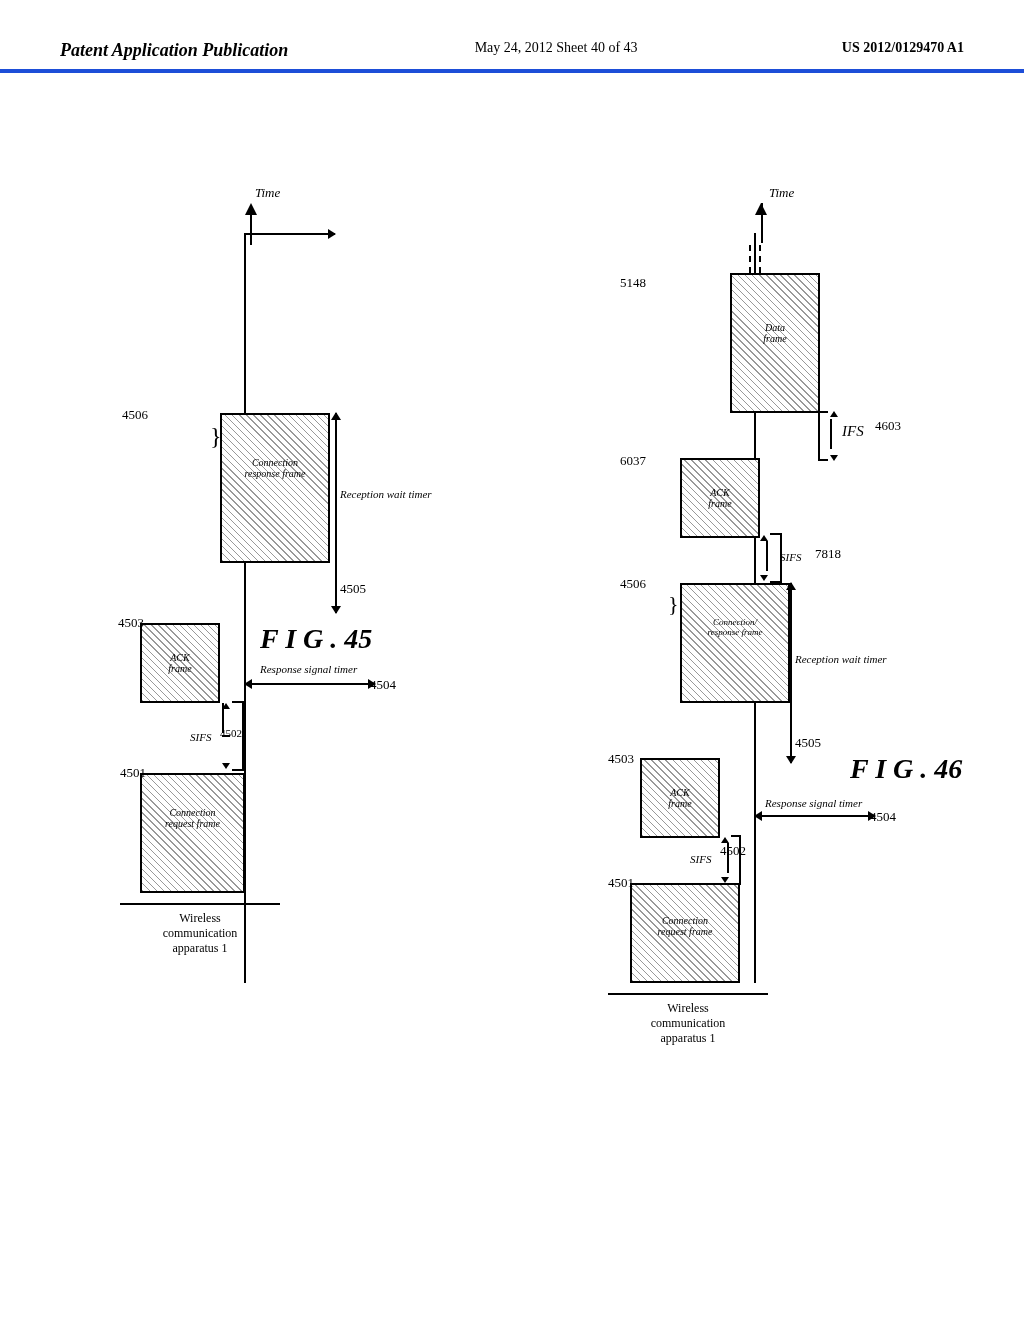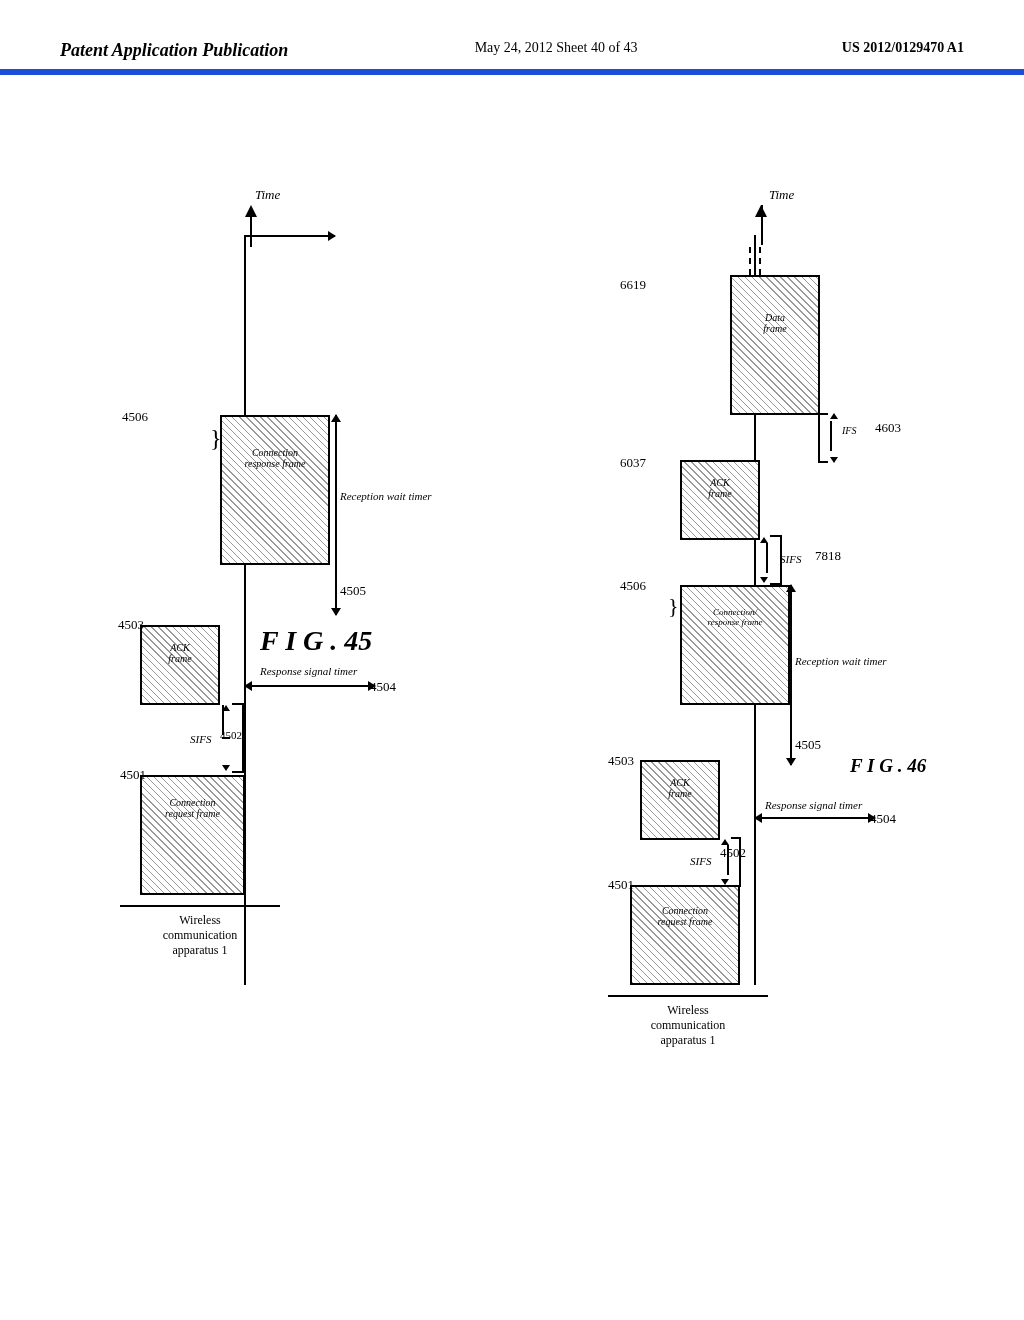--- a/index.html
+++ b/index.html
@@ -11,21 +11,21 @@
       position: relative;
       overflow: hidden;
     }
 
     
     .header {
       display: flex;
       justify-content: space-between;
       align-items: flex-start;
       padding: 40px 60px 0 60px;
-      border-bottom: 6px solid #1d4ed8;
+      border-bottom: 4px solid #1d4ed8;
       padding-bottom: 8px;
     }
     .header-left {
       font-size: 18px;
       font-weight: bold;
       font-style: italic;
     }
     .header-center {
       font-size: 14px;
       text-align: center;
@@ -88,20 +88,21 @@
       );
     }
 
     
     .frame-label {
       position: absolute;
       font-size: 10px;
       font-style: italic;
       text-align: center;
       z-index: 10;
+      margin-top: 12px;
     }
 
     .ref-num {
       position: absolute;
       font-size: 13px;
     }
   </style>
 </head>
 <body>
 
@@ -198,33 +199,33 @@
     </div>
 
     <div style="position:absolute; left:234px; top:40px; width:2px; height:750px; background:#000;"></div>
 
     <div style="position:absolute; left:234px; top:48px; width:2px; height:15px; border-left:2px dashed #000; background:transparent;"></div>
 
     <div class="frame-box hatched" style="left:210px; top:80px; width:90px; height:140px;">
       <div class="frame-label" style="top:35px; left:5px; right:5px;">Data<br>frame</div>
     </div>
 
-    <div class="ref-num" style="left:100px; top:82px;">6619</div>
+    <div class="ref-num" style="left:100px; top:82px;">5148</div>
 
     <div style="position:absolute; left:298px; top:218px; width:30px; height:50px;">
 
       <div style="position:absolute; left:0; top:0; bottom:0; width:2px; background:#000;"></div>
       <div style="position:absolute; left:0; top:0; width:10px; height:2px; background:#000;"></div>
       <div style="position:absolute; left:0; bottom:0; width:10px; height:2px; background:#000;"></div>
 
       <div style="position:absolute; left:12px; top:0; width:0;height:0;border-left:4px solid transparent;border-right:4px solid transparent;border-bottom:6px solid #000;"></div>
       <div style="position:absolute; left:12px; top:8px; width:2px; height:30px; background:#000;"></div>
       <div style="position:absolute; left:12px; bottom:0; width:0;height:0;border-left:4px solid transparent;border-right:4px solid transparent;border-top:6px solid #000;"></div>
     </div>
-    <div style="position:absolute; left:322px; top:230px; font-size:10px; font-style:italic;">IFS</div>
+    <div style="position:absolute; left:322px; top:230px; font-size:15px; font-style:italic;">IFS</div>
 
     <div class="ref-num" style="left:355px; top:225px;">4603</div>
 
     <div class="frame-box hatched" style="left:160px; top:265px; width:80px; height:80px;">
       <div class="frame-label" style="top:15px; left:5px; right:5px;">ACK<br>frame</div>
     </div>
 
     <div class="ref-num" style="left:100px; top:260px;">6037</div>
 
     <div style="position:absolute; left:237px; top:340px; width:25px; height:50px;">
@@ -284,20 +285,20 @@
     <div class="frame-box hatched" style="left:110px; top:690px; width:110px; height:100px;">
       <div class="frame-label" style="top:18px; left:5px; right:5px;">Connection<br>request frame</div>
     </div>
 
     <div class="ref-num" style="left:88px; top:682px;">4501</div>
 
     <div style="position:absolute; left:88px; top:800px; width:160px; border-top:2px solid #000; padding-top:6px; text-align:center; font-size:12px;">
       Wireless<br>communication<br>apparatus 1
     </div>
 
-    <div style="position:absolute; left:330px; top:560px; font-size:19px; font-weight:bold; font-style:italic;">F I G . 46</div>
+    <div style="position:absolute; left:330px; top:560px; font-size:28px; font-weight:bold; font-style:italic;">F I G . 46</div>
 
     <div style="position:absolute; left:229px; top:52px; border-left:2px dashed #000; height:28px;"></div>
     <div style="position:absolute; left:239px; top:52px; border-left:2px dashed #000; height:28px;"></div>
 
   </div>
 
 </div>
 
 </body></html>

